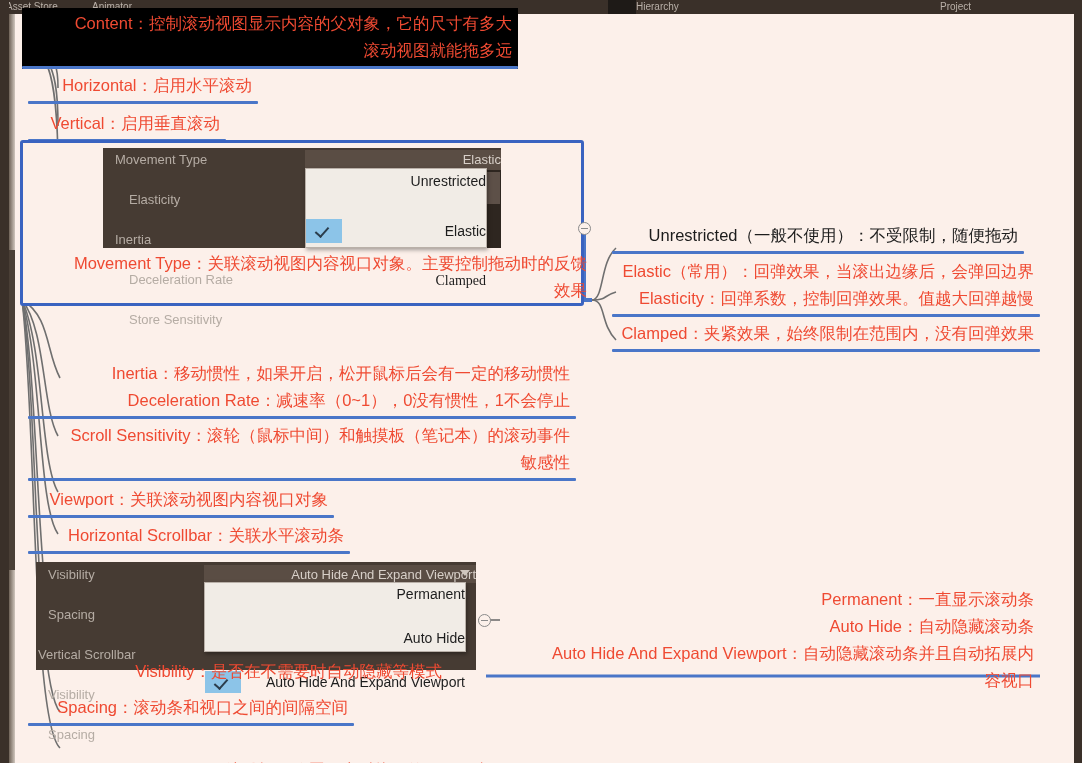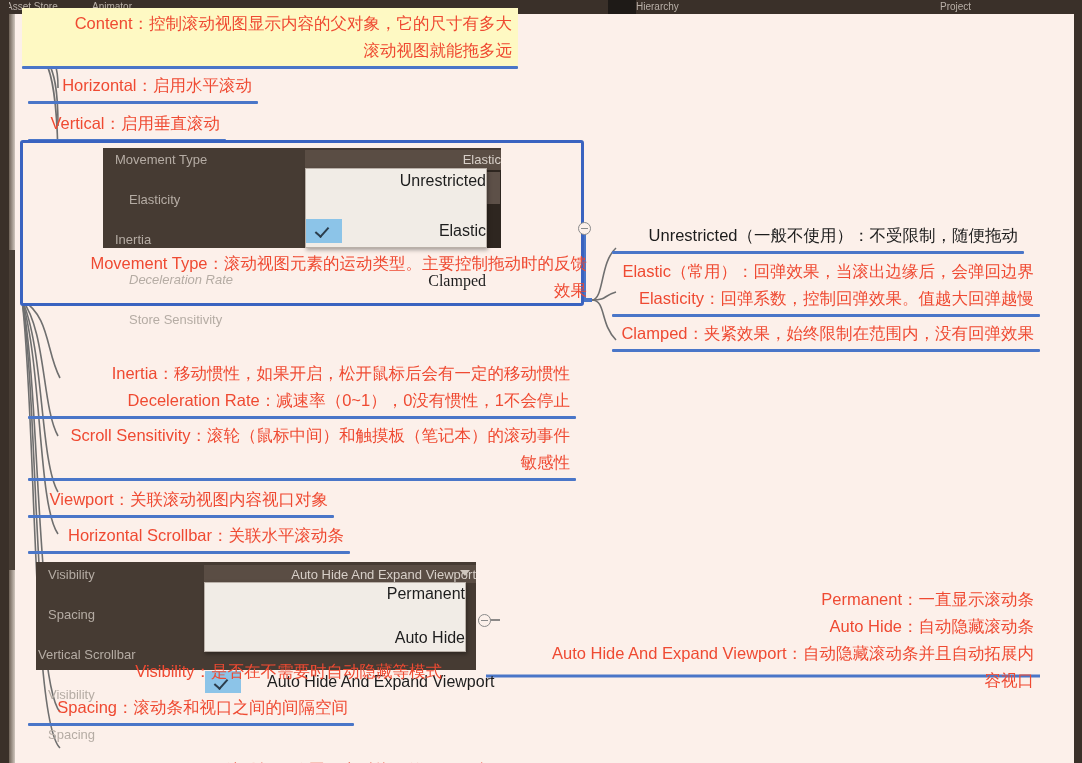--- a/index.html
+++ b/index.html
@@ -26,21 +26,21 @@
   
   .node{position:absolute;box-sizing:border-box;}
   .node .txt{
     color:#ef4a32;
     font-size:16.5px;
     line-height:27px;
     white-space:pre-wrap;
     padding:2px 6px 2px 8px;
   }
   .node .underline{height:3px;background:#4a76c8;border-radius:1px;}
-  .node.sel{background:#fef9c3;}
+  .node.sel{background:#000000;}
   .node.dark .txt{color:#1c1c1c;}
 
   
   .node.framed{border:3px solid #3a63c0;border-radius:3px;background:#fcf0ea;}
 
   
   svg.wires{position:absolute;left:0;top:0;width:1082px;height:763px;pointer-events:none;}
 
   
   .collapse{position:absolute;width:13px;height:13px;border-radius:50%;
@@ -49,22 +49,22 @@
 
   
   .insp{position:absolute;background:#463b33;box-sizing:border-box;}
   .insp .row{position:relative;height:20px;line-height:20px;color:#b5aca4;font-size:13px;}
   .insp .row .lbl{position:absolute;left:12px;white-space:nowrap;}
   .insp .row .lbl.ind{left:26px;}
   .insp .valuebar{position:absolute;background:#5a4d44;color:#d7cfc8;font-size:13px;line-height:20px;
                   padding-left:6px;box-sizing:border-box;white-space:nowrap;}
   .dropdown{position:absolute;background:#f1ece6;border:1px solid #b9b0a8;box-sizing:border-box;
             box-shadow:1px 2px 4px rgba(0,0,0,.35);}
-  .dropdown .item{position:relative;height:24px;line-height:24px;color:#1d1d1d;font-size:16px;
-                  padding-left:62px;white-space:nowrap;}
+  .dropdown .item{position:relative;height:24px;line-height:24px;color:#1d1d1d;font-size:14px;
+                  padding-left:46px;white-space:nowrap;}
   .dropdown .item .chk{position:absolute;left:0;top:0;width:36px;height:24px;background:#8cc4e8;}
   .dropdown .item .chk::after{content:"";position:absolute;left:12px;top:5px;width:6px;height:11px;
         border:solid #2b3d4c;border-width:0 2px 2px 0;transform:rotate(42deg);}
   .scroll-trough{position:absolute;background:#2e2620;}
   .scroll-thumb{position:absolute;background:#5d5048;}
 
   .watermark{position:absolute;color:#cbbdb6;font-size:15px;white-space:nowrap;}
 </style>
 </head>
 <body>
@@ -119,35 +119,35 @@
     <div class="txt">Horizontal：启用水平滚动</div>
     <div class="underline"></div>
   </div>
 
   <div class="node" style="left:28px;top:108px;width:198px;">
     <div class="txt">Vertical：启用垂直滚动</div>
     <div class="underline"></div>
   </div>
 
   <div class="node framed" style="left:20px;top:140px;width:564px;height:166px;">
-    <div class="txt" style="position:absolute;left:8px;top:105px;width:548px;">Movement Type：滚动视图元素的运动类型。主要控制拖动时的反馈
+    <div class="txt" style="position:absolute;left:8px;top:105px;width:548px;">Movement Type：关联滚动视图内容视口对象。主要控制拖动时的反馈
 效果</div>
   </div>
 
   <div class="insp" style="left:103px;top:148px;width:398px;height:100px;">
     <div class="row" style="top:2px;">
         <span class="lbl">Movement Type</span>
       </div>
     <div class="row" style="top:22px;">
         <span class="lbl ind">Elasticity</span>
       </div>
     <div class="row" style="top:42px;">
         <span class="lbl">Inertia</span>
       </div>
-    <div class="row" style="top:62px;font-style:italic;">
+    <div class="row" style="top:62px;">
         <span class="lbl ind">Deceleration Rate</span>
       </div>
     <div class="row" style="top:82px;">
         <span class="lbl ind">Store Sensitivity</span>
       </div>
     <div class="valuebar" style="left:202px;top:2px;width:196px;height:20px;">Elastic</div>
     <div class="scroll-trough" style="left:382px;top:22px;width:16px;height:78px;"></div>
     <div class="scroll-thumb" style="left:383px;top:24px;width:14px;height:32px;"></div>
   </div>
   <div class="dropdown" style="left:305px;top:168px;width:182px;height:80px;">

